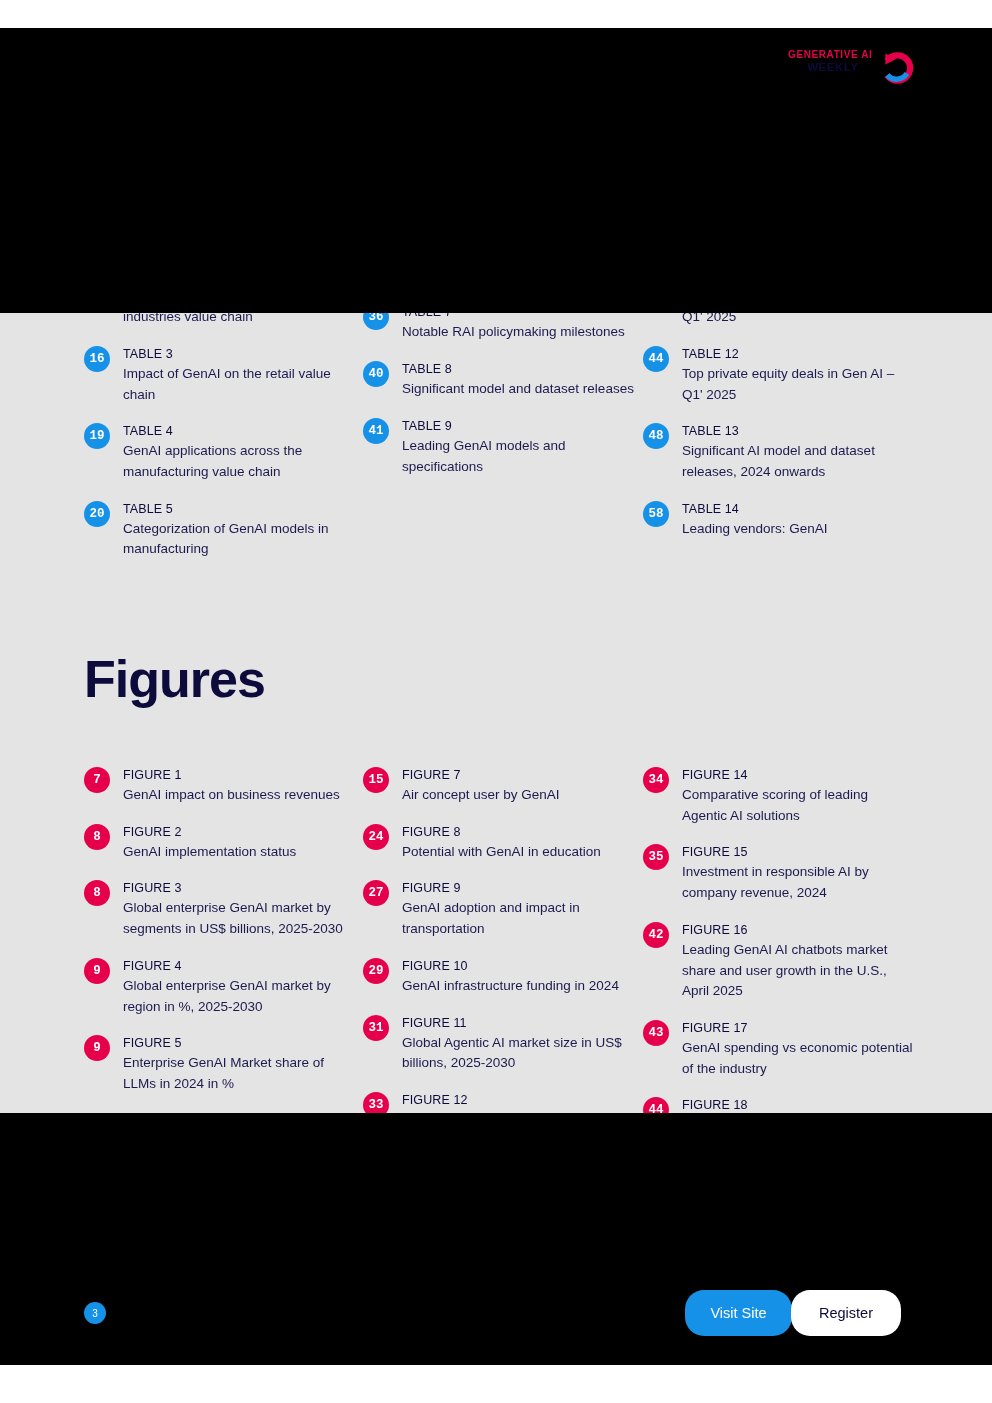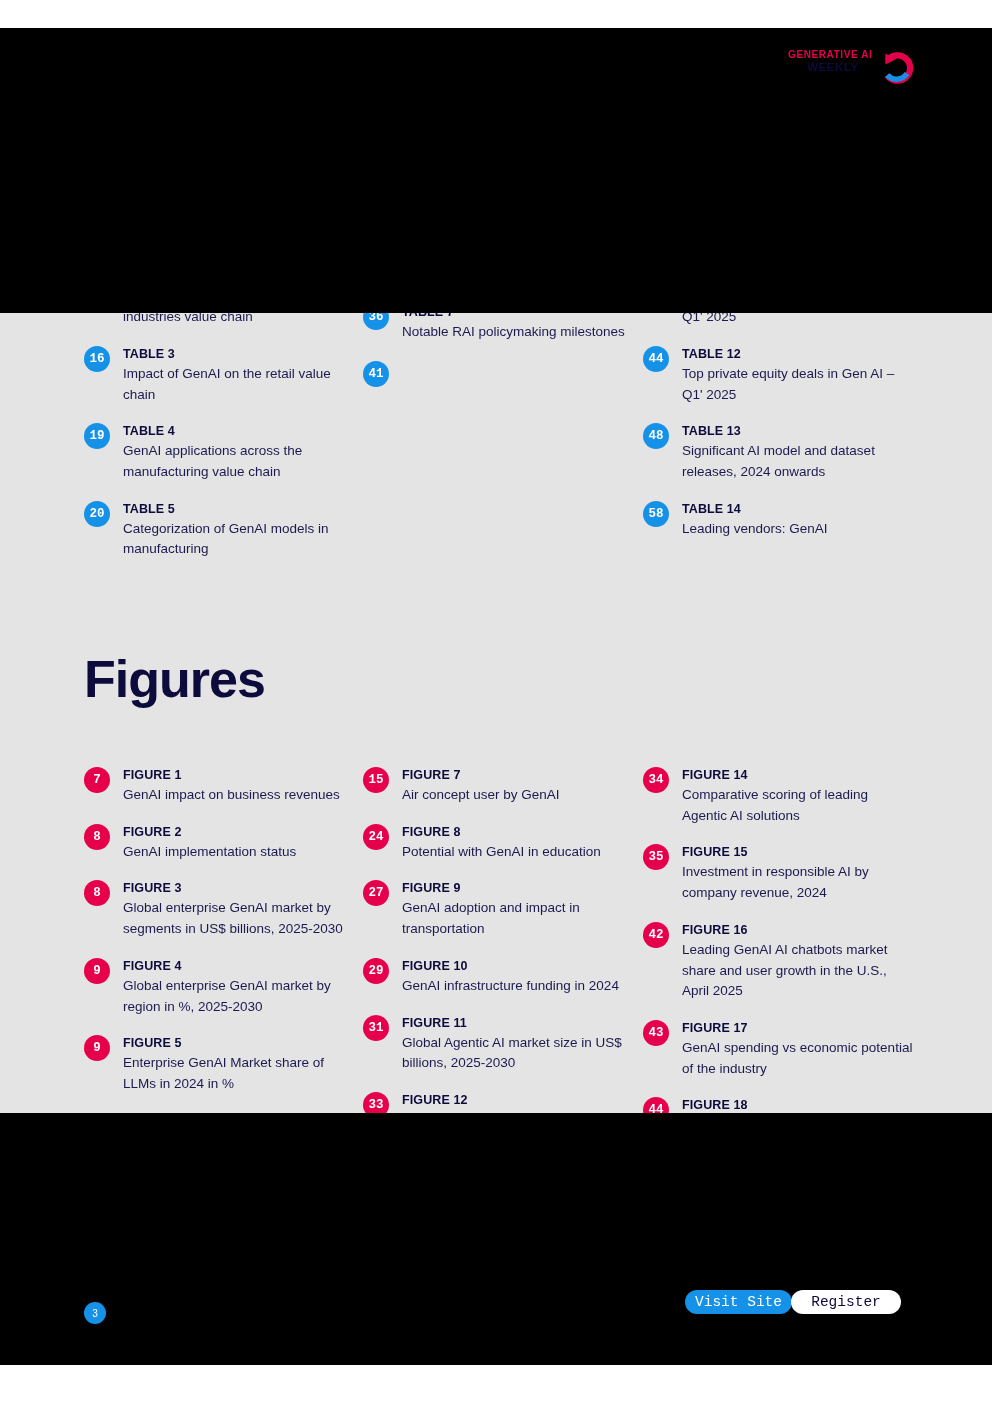--- a/index.html
+++ b/index.html
@@ -98,21 +98,21 @@
     font-size:12.5px; font-weight:bold;
     color:#ffffff;
     margin-top:1px;
     font-family:Liberation Mono, monospace;
   }
   .badge-table  { background:#1592e8; }
   .badge-figure { background:#e6004c; }
 
   .entry-text { margin-left:13px; padding-top:1px; }
   .entry-label {
-    font-size:12.5px; font-weight:bold;
+    font-size:12.5px; font-weight:normal;
     color:#0d0a3c;
     letter-spacing:0.1px;
     line-height:16px;
     margin-bottom:2px;
   }
   .entry-title {
     font-size:13.5px;
     color:#1c1a4e;
     line-height:20.7px;
     max-width:232px;
@@ -122,26 +122,25 @@
   #footer { position:absolute; left:0; top:1290px; width:992px; height:70px; z-index:35; }
   #page-number {
     position:absolute; left:84px; top:12px;
     width:22px; height:22px; border-radius:50%;
     background:#1592e8;
     color:#ffffff; font-size:10px;
     display:flex; align-items:center; justify-content:center;
   }
   .cta {
     position:absolute; top:0;
-    height:24px;
+    height:46px;
     border-radius:19px;
     display:flex; align-items:center; justify-content:center;
     font-size:14.5px;
     cursor:pointer;
-    font-family:Liberation Mono, monospace;
   }
   #btn-visit {
     right:200px; width:107px;
     background:#1592e8; color:#ffffff;
   }
   #btn-register {
     right:91px; width:110px;
     background:#ffffff; color:#0d0a3c;
   }
 </style>
@@ -206,21 +205,32 @@
           </div>
         </div>
         <div class="entry">
           <div class="badge badge-table">36</div>
           <div class="entry-text">
             <div class="entry-label">TABLE 7</div>
             <div class="entry-title">Notable RAI policymaking milestones</div>
           </div>
         </div>
         <div class="entry">
+          <div class="badge badge-table">40</div>
+          <div class="entry-text">
+            <div class="entry-label">TABLE 8</div>
+            <div class="entry-title">Significant model and dataset releases</div>
+          </div>
+        </div>
+        <div class="entry">
           <div class="badge badge-table">41</div>
+          <div class="entry-text">
+            <div class="entry-label">TABLE 9</div>
+            <div class="entry-title">Leading GenAI models and specifications</div>
+          </div>
         </div>
       </div>
       <div class="col">
         <div class="entry">
           <div class="badge badge-table">42</div>
           <div class="entry-text">
             <div class="entry-label">TABLE 10</div>
             <div class="entry-title">Illustrative capabilities of GenAI platforms from select frontier labs</div>
           </div>
         </div>

